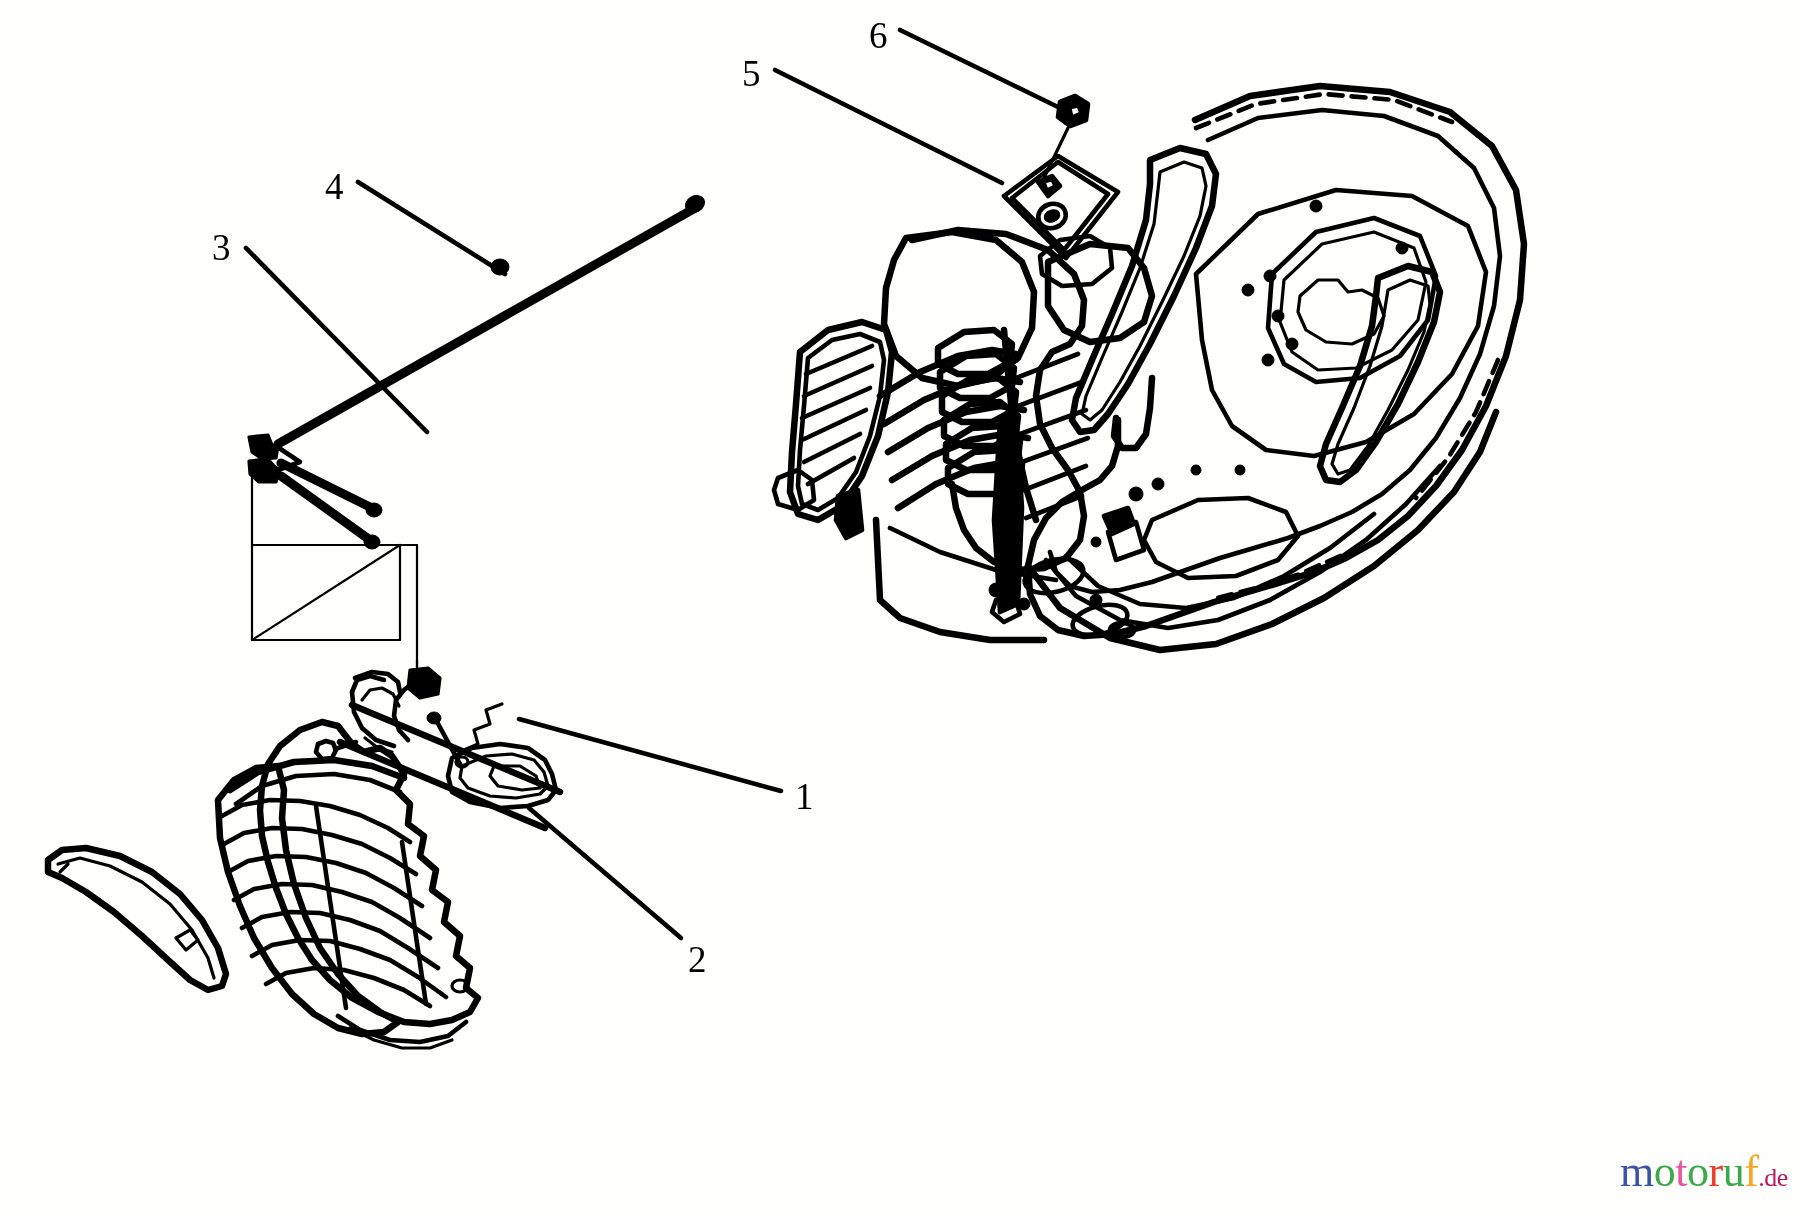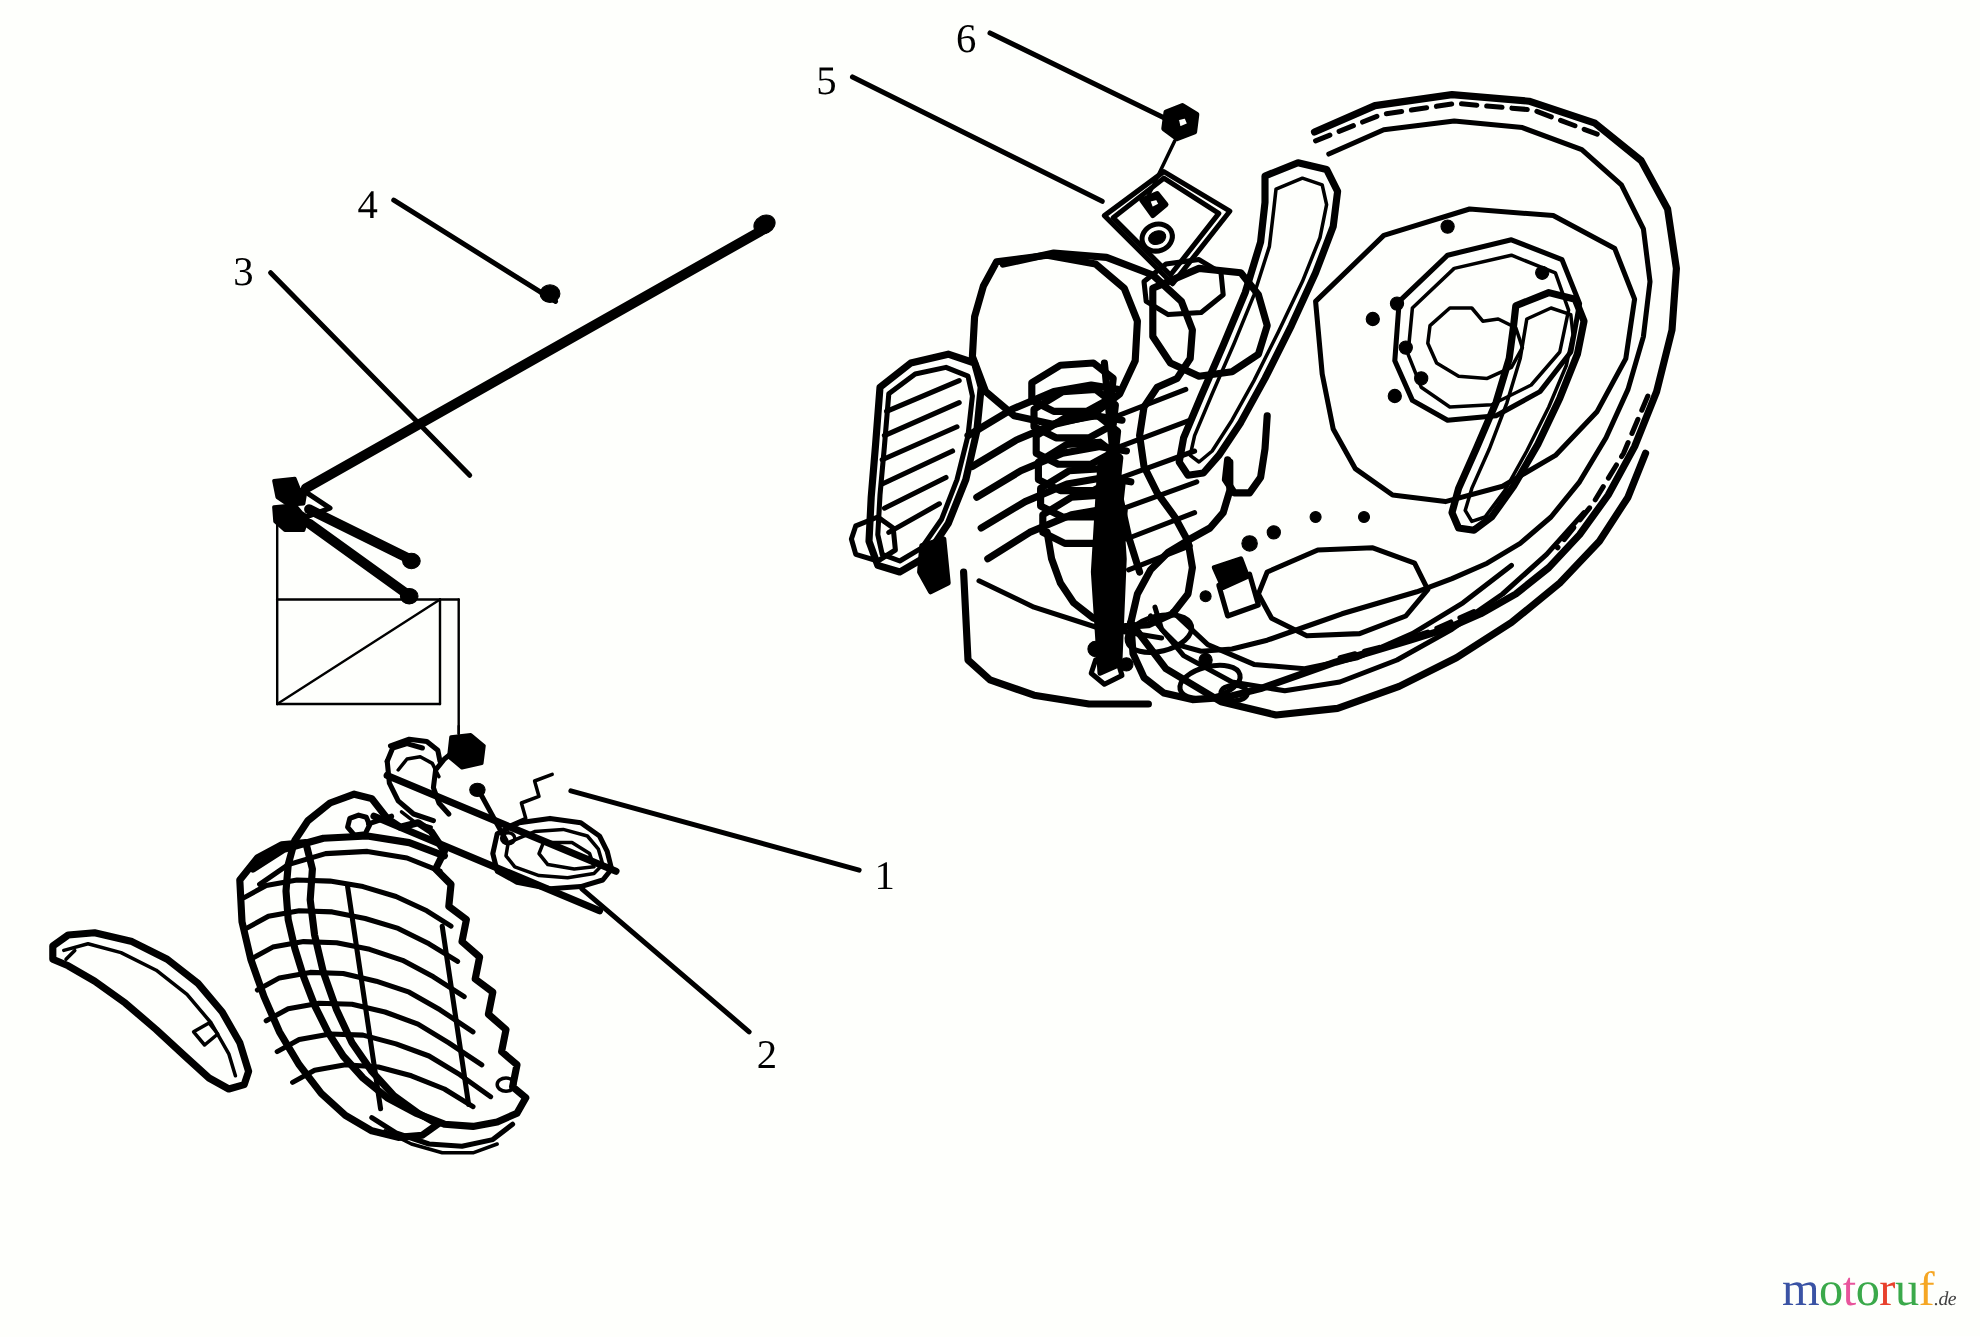--- a/index.html
+++ b/index.html
@@ -41,21 +41,21 @@
     line-height: 1;
     white-space: nowrap;
   }
   #logo .l-m { color: #3a53a4; }
   #logo .l-o1 { color: #3aa94a; }
   #logo .l-t { color: #e8559c; }
   #logo .l-o2 { color: #3aa94a; }
   #logo .l-r { color: #e8412c; }
   #logo .l-u { color: #3aa94a; }
   #logo .l-f { color: #f5a623; }
-  #logo .l-de { color: #404040; font-size: 18px; font-style: italic; }
+  #logo .l-de { color: #be185d; font-size: 26px; }
 </style>
 </head>
 <body>
 
 <div id="page">
 
   <svg id="diagram" viewBox="0 0 1800 1215" xmlns="http://www.w3.org/2000/svg">
     <defs>
       <style>
         .ln { fill:none; stroke:#000; stroke-linecap:round; stroke-linejoin:round; }

